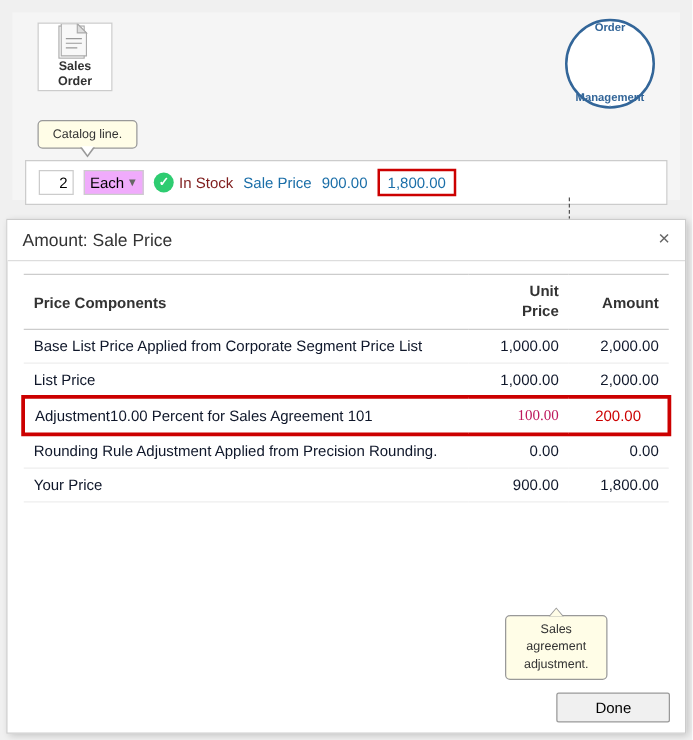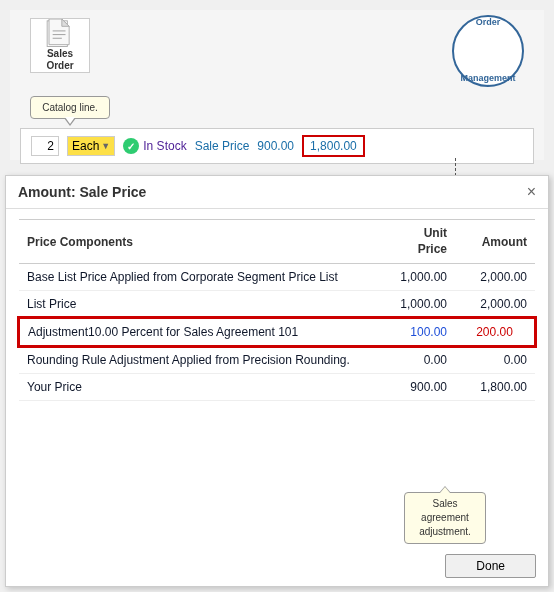--- a/index.html
+++ b/index.html
@@ -85,21 +85,21 @@
       border: 1px solid #ccc;
       padding: 2px 4px;
       font-size: 12px;
       text-align: right;
     }
 
     .uom-select {
       border: 1px solid #ccc;
       padding: 2px 4px;
       font-size: 12px;
-      background: #fde047;
+      background: #f0abfc;
       display: flex;
       align-items: center;
       gap: 2px;
     }
 
     .in-stock-badge {
       display: flex;
       align-items: center;
       gap: 4px;
       color: #2ecc71;
@@ -153,21 +153,21 @@
       background: #fff;
       border-bottom: 1px solid #ddd;
       padding: 8px 12px;
       display: flex;
       justify-content: space-between;
       align-items: center;
     }
 
     .modal-title {
       font-size: 14px;
-      font-weight: bold;
+      font-weight: normal;
       color: #333;
     }
 
     .modal-close {
       font-size: 16px;
       color: #666;
       cursor: pointer;
       line-height: 1;
     }
 
@@ -344,21 +344,21 @@
 
 
     <div class="order-line-row">
       <input class="qty-input" type="text" value="2" readonly="" style="width: 28px; font-size: 12px; text-align: right; border: 1px solid rgb(204, 204, 204); padding: 2px 4px;">
       <div class="uom-select">
         <span>Each</span>
         <span class="uom-chevron">▼</span>
       </div>
       <div class="in-stock-badge">
         <div class="green-check">✓</div>
-        <span style="color:#4c1d95;">In Stock</span>
+        <span style="color:#7f1d1d;">In Stock</span>
       </div>
       <span class="sale-price-label">Sale Price</span>
       <span class="sale-price-value">900.00</span>
       <span class="amount-highlighted">1,800.00</span>
     </div>
 
     <div style="position:absolute; top:148px; right:88px; width:1px; height:18px; border-left:1px dashed #555;"></div>
 
   </div>
 
@@ -385,21 +385,21 @@
               <td style="text-align: right;">1,000.00</td>
               <td style="text-align: right;">2,000.00</td>
             </tr>
             <tr>
               <td>List Price</td>
               <td style="text-align: right;">1,000.00</td>
               <td style="text-align: right;">2,000.00</td>
             </tr>
             <tr style="border: 2px solid rgb(204, 0, 0); outline: rgb(204, 0, 0) solid 2px;">
               <td style="color: #0f172a; border-top: 2px solid rgb(204, 0, 0); border-right: none; border-bottom: 2px solid rgb(204, 0, 0); border-left: 2px solid rgb(204, 0, 0); border-image: initial; border-radius: 0px;">Adjustment10.00 Percent for Sales Agreement 101</td>
-              <td style="text-align: right; color: #1d4ed8; border-top: 2px solid rgb(204, 0, 0); border-bottom: 2px solid rgb(204, 0, 0);">100.00</td>
+              <td style="text-align: right; color: #be185d; border-top: 2px solid rgb(204, 0, 0); border-bottom: 2px solid rgb(204, 0, 0); font-family: Liberation Serif, serif;">100.00</td>
               <td style="text-align: center; color: rgb(204, 0, 0); border-top: 2px solid rgb(204, 0, 0); border-right: 2px solid rgb(204, 0, 0); border-bottom: 2px solid rgb(204, 0, 0); border-left: none; border-image: initial;">200.00</td>
             </tr>
             <tr>
               <td>Rounding Rule Adjustment Applied from Precision Rounding.</td>
               <td style="text-align: right;">0.00</td>
               <td style="text-align: right;">0.00</td>
             </tr>
             <tr>
               <td>Your Price</td>
               <td style="text-align: right;">900.00</td>

